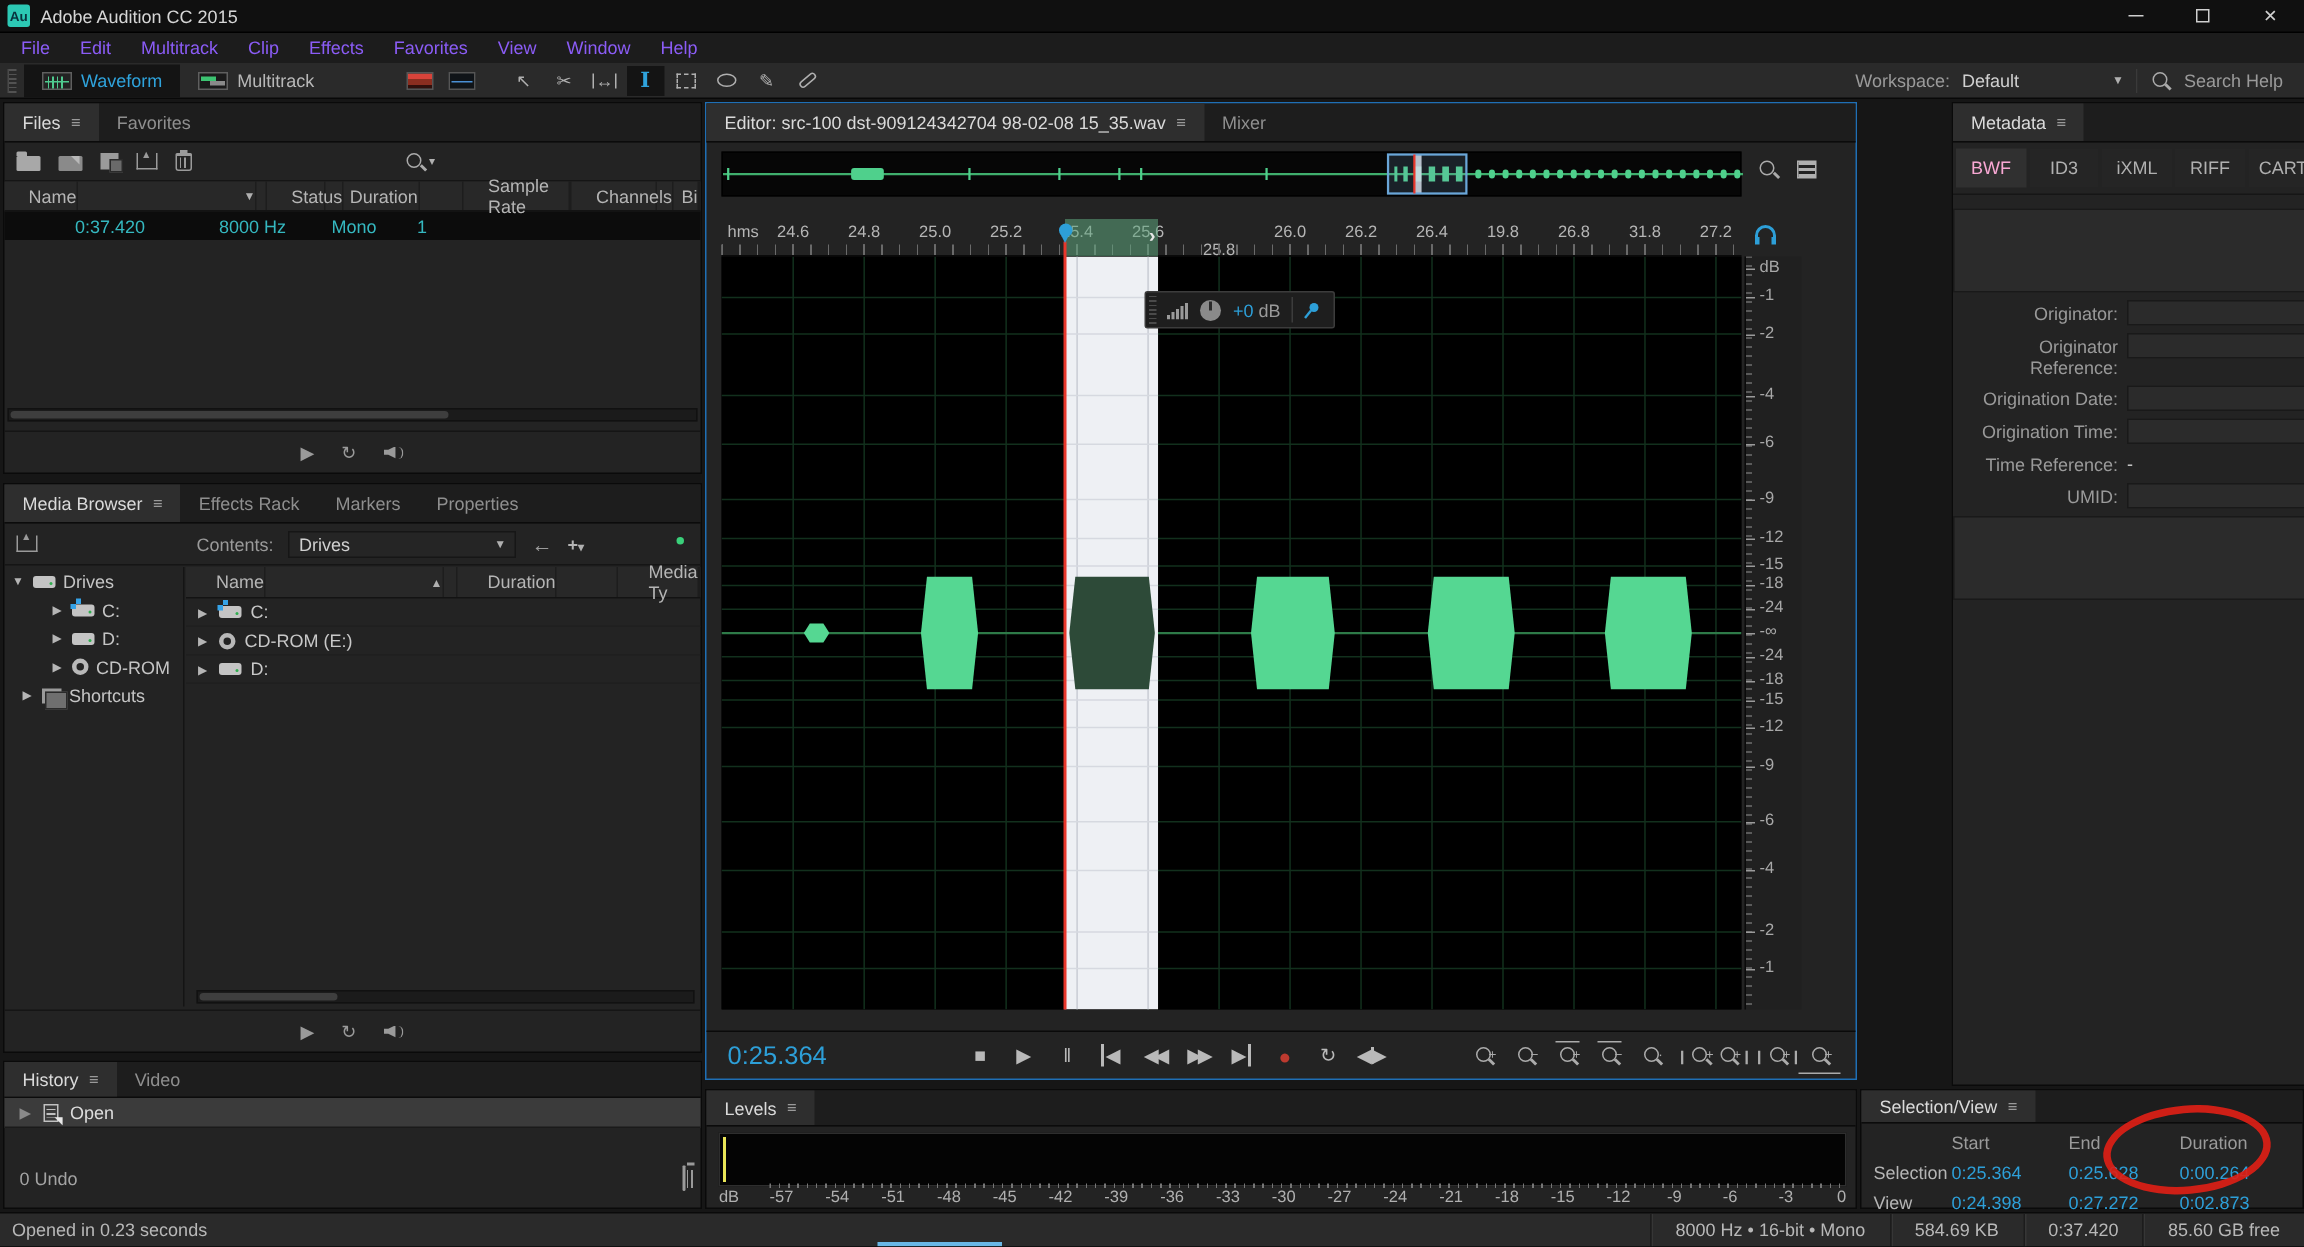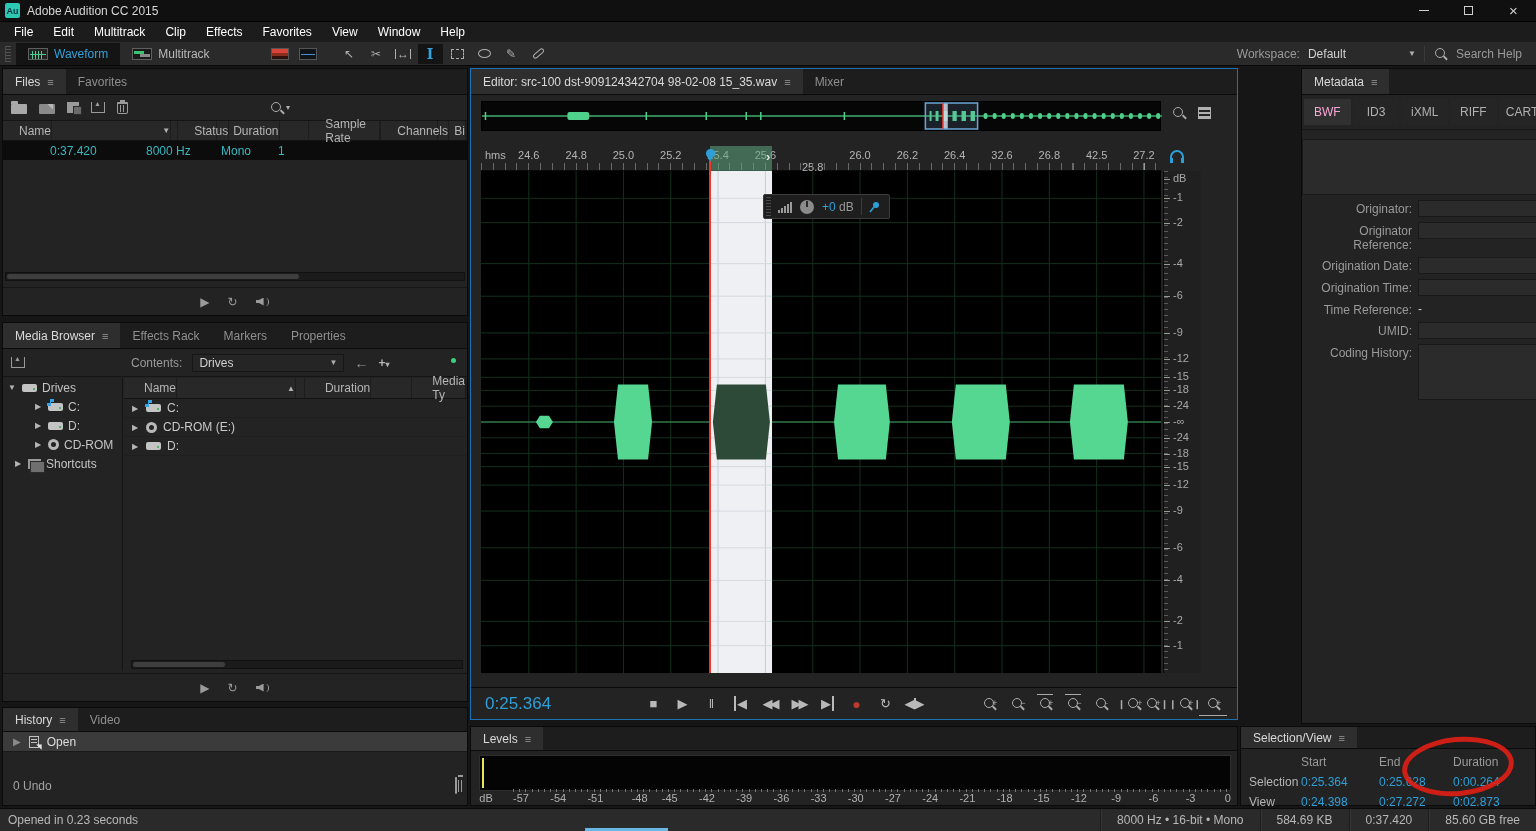--- a/index.html
+++ b/index.html
@@ -10,21 +10,21 @@
 .titlebar{position:absolute;left:0;top:0;right:0;height:22px;background:#101010;display:flex;align-items:center;border-bottom:1px solid #000}
 .applogo{width:15px;height:15px;margin:0 7px 0 5px;background:#2cc8b4;color:#08323e;font-weight:bold;font-size:9px;display:flex;align-items:center;justify-content:center;border-radius:2px}
 .title{color:#d6d6d6}
 .wincontrols{margin-left:auto;display:flex;height:22px}
 .winbtn{width:45px;display:flex;align-items:center;justify-content:center;color:#cfcfcf}
 .winbtn .bar{width:10px;border-top:1px solid #cfcfcf}
 .winbtn .box{width:9px;height:9px;border:1px solid #cfcfcf}
 .winbtn.close{font-size:15px}
 
 .menubar{position:absolute;top:22px;left:0;right:0;height:20px;background:#1c1c1c;display:flex;align-items:center;padding-left:4px}
-.menu-item{padding:0 10px;color:#ffffff}
+.menu-item{padding:0 10px;color:#8b5cf6}
 
 .toolbar{position:absolute;top:42px;left:0;right:0;height:24px;background:#2a2a2a;border-bottom:1px solid #080808;display:flex;align-items:center}
 .grip{width:6px;height:16px;margin:0 5px;background:repeating-linear-gradient(0deg,#525252 0 1px,transparent 1px 3px);border-left:1px solid #4a4a4a}
 .mode-btn{height:22px;display:flex;align-items:center;gap:6px;padding:0 12px;color:#b8b8b8}
 .mode-btn.active{background:#141414;color:#2fa3dc}
 .icon-wfbtn{width:20px;height:12px;border:1px solid #5f5f5f;background:linear-gradient(#222,#222) ,#1a1a1a;position:relative}
 .icon-wfbtn::before{content:"";position:absolute;left:1px;right:1px;top:5px;border-top:1px solid #4fc98f}
 .icon-wfbtn::after{content:"";position:absolute;left:3px;top:2px;width:10px;height:8px;background:repeating-linear-gradient(90deg,#4fc98f 0 1px,transparent 1px 3px)}
 .icon-mtbtn{width:20px;height:12px;border:1px solid #5f5f5f;position:relative;background:#1a1a1a}
 .icon-mtbtn::before{content:"";position:absolute;left:1px;top:2px;width:10px;height:3px;background:#3cc371}
@@ -505,23 +505,23 @@
           <div class="rtick" style="left: 32.794px;">24.6</div>
           <div class="rtick" style="left: 80.1148px;">24.8</div>
           <div class="rtick" style="left: 127.436px;">25.0</div>
           <div class="rtick" style="left: 174.756px;">25.2</div>
           <div class="rtick" style="left: 222.077px;">25.4</div>
           <div class="rtick" style="left: 269.398px;">25.6</div>
           <div class="rtick" style="left: 316.719px; margin-top: 12px;">25.8</div>
           <div class="rtick" style="left: 364.04px;">26.0</div>
           <div class="rtick" style="left: 411.36px;">26.2</div>
           <div class="rtick" style="left: 458.681px;">26.4</div>
-          <div class="rtick" style="left: 506.002px;">32.6</div>
+          <div class="rtick" style="left: 506.002px;">19.8</div>
           <div class="rtick" style="left: 553.323px;">26.8</div>
-          <div class="rtick" style="left: 600.644px;">42.5</div>
+          <div class="rtick" style="left: 600.644px;">31.8</div>
           <div class="rtick" style="left: 647.965px;">27.2</div>
         </div>
       <div class="ruler-ticks"></div>
       <div class="rsel" id="ruler-selection" style="left: 228.559px; width: 62.4635px;"></div>
     </div>
     <div class="pin" id="playhead-pin" style="left: 234.559px; top: 80px;"></div>
     <div class="sel-handle" id="sel-handle" style="left: 295.023px; top: 80px;">›</div>
     <svg class="icon-headphones" width="16" height="15" viewBox="0 0 16 15">
       <path d="M2 11 V8 a6 6 0 0 1 12 0 V11" fill="none" stroke="#2d9fd8" stroke-width="2"></path>
       <rect x="1" y="9" width="3" height="5" fill="#2d9fd8"></rect>
@@ -755,21 +755,21 @@
         </div>
     </div>
     <div class="meter">
         <span class="yline"></span>
       </div>
     <div class="lv-scale" id="levels-scale">
         <span class="lvt" style="left: -8px;">dB</span>
         <span class="lvt" style="left: 27px;">-57</span>
         <span class="lvt" style="left: 64.2px;">-54</span>
         <span class="lvt" style="left: 101.4px;">-51</span>
-        <span class="lvt" style="left: 138.6px; text-align: right;">-48</span>
+        <span class="lvt" style="left: 138.6px;">-48</span>
         <span class="lvt" style="left: 175.8px;">-45</span>
         <span class="lvt" style="left: 213px;">-42</span>
         <span class="lvt" style="left: 250.2px;">-39</span>
         <span class="lvt" style="left: 287.4px;">-36</span>
         <span class="lvt" style="left: 324.6px;">-33</span>
         <span class="lvt" style="left: 361.8px;">-30</span>
         <span class="lvt" style="left: 399px;">-27</span>
         <span class="lvt" style="left: 436.2px;">-24</span>
         <span class="lvt" style="left: 473.4px;">-21</span>
         <span class="lvt" style="left: 510.6px;">-18</span>
@@ -822,21 +822,20 @@
         <span class="meta-plain">
             <span>-</span>
             <span class="reset-g">↺</span>
           </span>
         </div>
       <div class="meta-row">
           <span class="meta-label">UMID:</span>
           <span class="meta-input"></span>
         </div>
       <div class="meta-row">
-          <span class="meta-label">Coding History:</span>
           <span class="meta-input area"></span>
         </div>
     </div>
   </div>
 
   <div class="panel" style="left:1240px;top:726px;width:296px;height:80px">
     <div class="tabbar" style="height:22px">
       <div class="tab active">
           <span>Selection/View</span>
           <span class="mglyph">≡</span>

